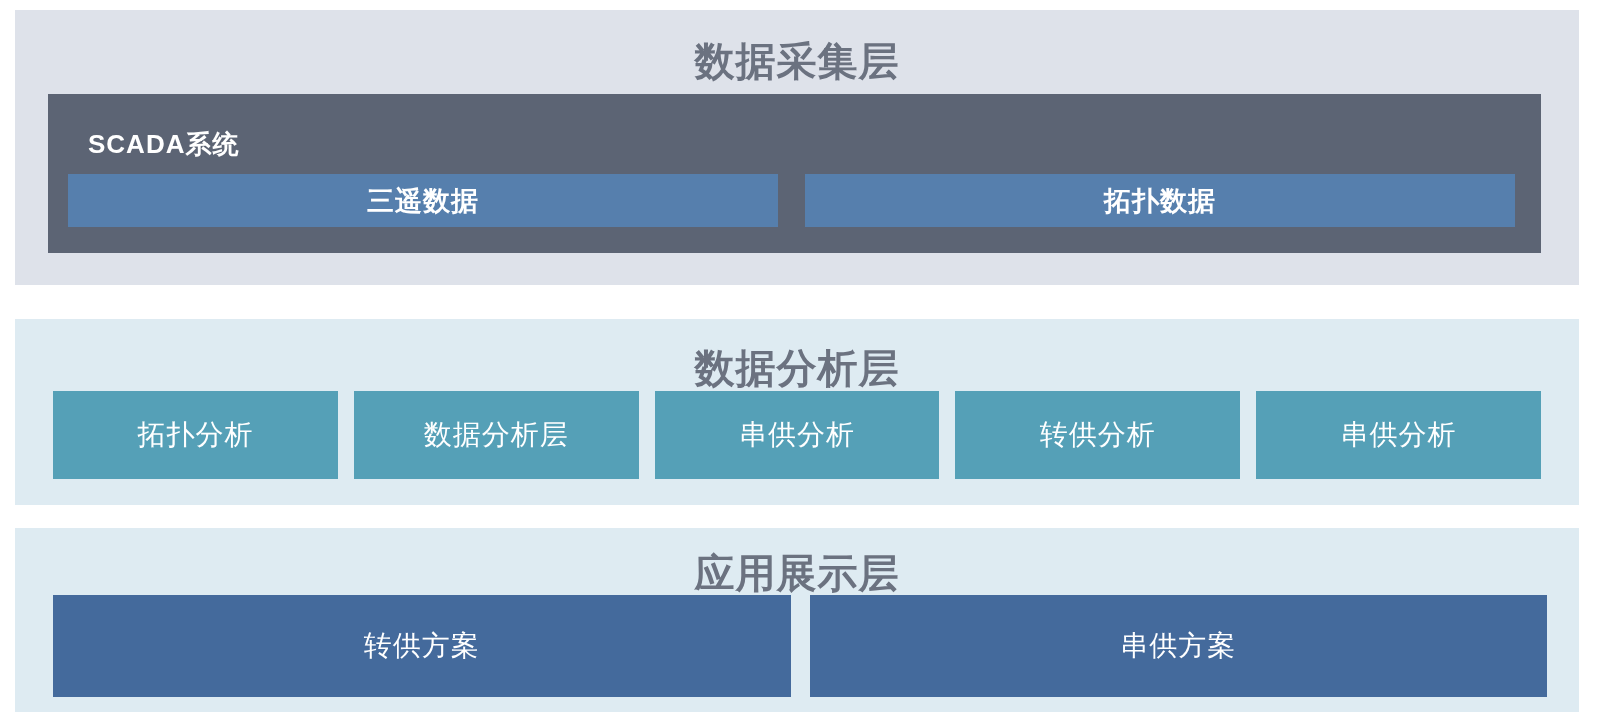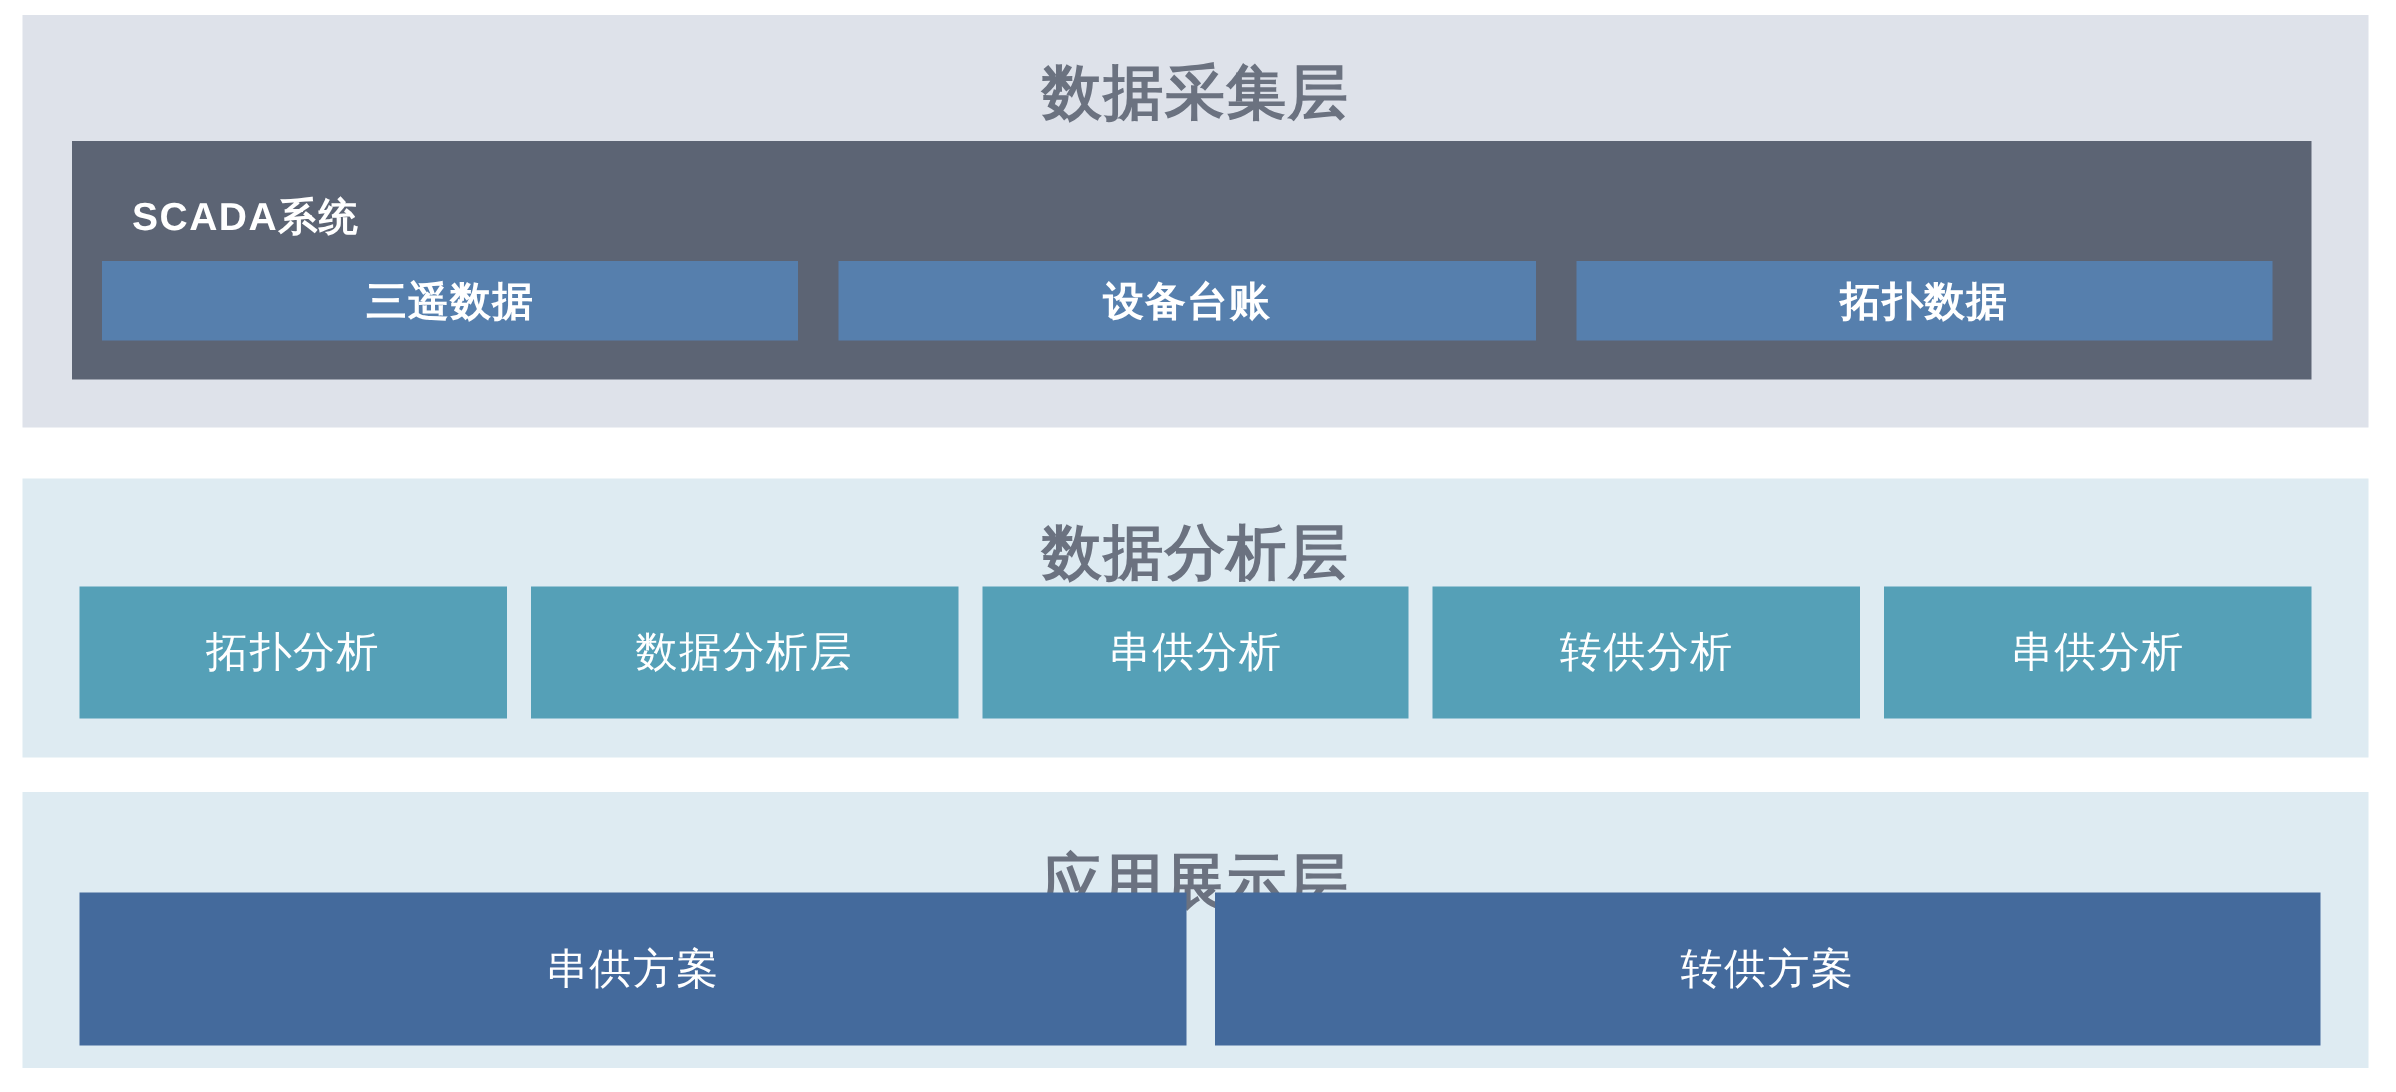--- a/index.html
+++ b/index.html
@@ -38,21 +38,21 @@
   }
   .layer-title {
     text-align: center;
     font-size: 40px;
     font-weight: bold;
     color: #6b7280;
     letter-spacing: 1px;
   }
   .layer-1 .layer-title { padding-top: 24px; }
   .layer-2 .layer-title { padding-top: 22px; }
-  .layer-3 .layer-title { padding-top: 32px; }
+  .layer-3 .layer-title { padding-top: 18px; }
 
   .scada-panel {
     position: absolute;
     left: 33px;
     top: 84px;
     width: 1493px;
     height: 159px;
     background: #5c6474;
     box-sizing: border-box;
   }
@@ -129,38 +129,37 @@
 <body>
 
 <div class="stage">
 
   <div class="layer layer-1">
     <div class="layer-title">数据采集层</div>
     <div class="scada-panel">
       <div class="scada-label">SCADA系统</div>
       <div class="scada-row">
         <div class="scada-box">三遥数据</div>
-        <div class="scada-box">设备台账</div>
         <div class="scada-box">拓扑数据</div>
       </div>
     </div>
   </div>
 
   <div class="layer layer-2">
     <div class="layer-title">数据分析层</div>
     <div class="analysis-row">
       <div class="analysis-box">拓扑分析</div>
       <div class="analysis-box">数据分析层</div>
       <div class="analysis-box">串供分析</div>
       <div class="analysis-box">转供分析</div>
       <div class="analysis-box">串供分析</div>
     </div>
   </div>
 
   <div class="layer layer-3">
     <div class="layer-title">应用展示层</div>
     <div class="app-row">
+      <div class="app-box">转供方案</div>
       <div class="app-box">串供方案</div>
-      <div class="app-box">转供方案</div>
     </div>
   </div>
 
 </div>
 
 </body></html>

